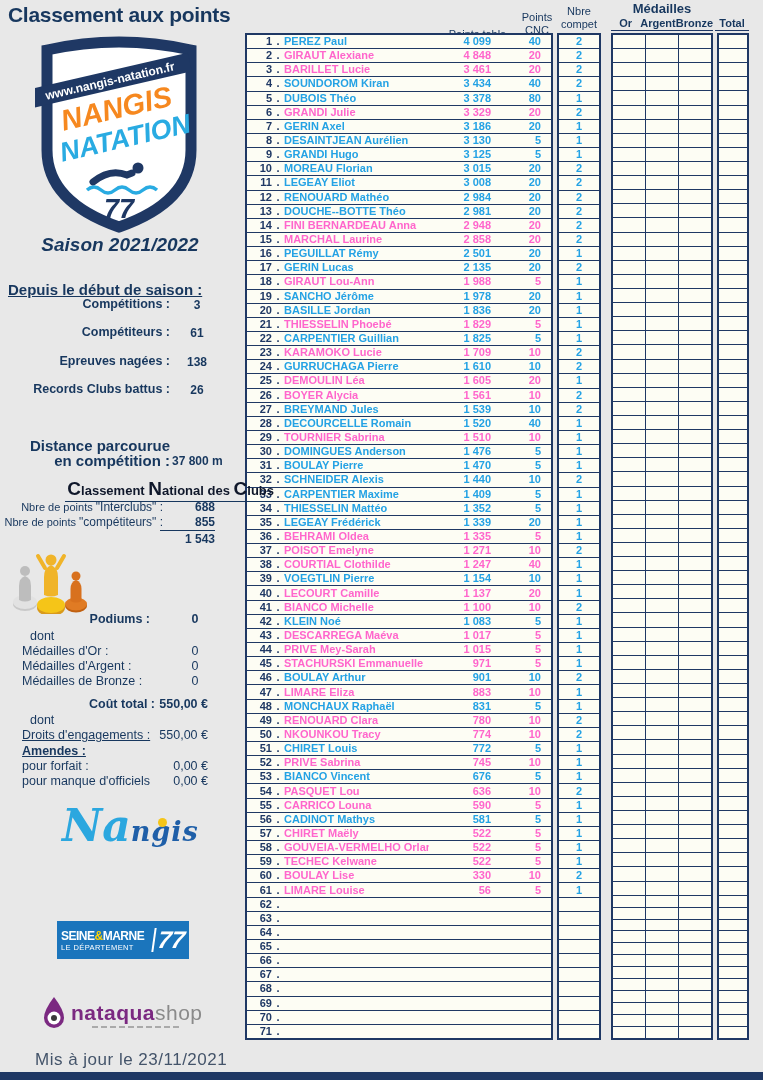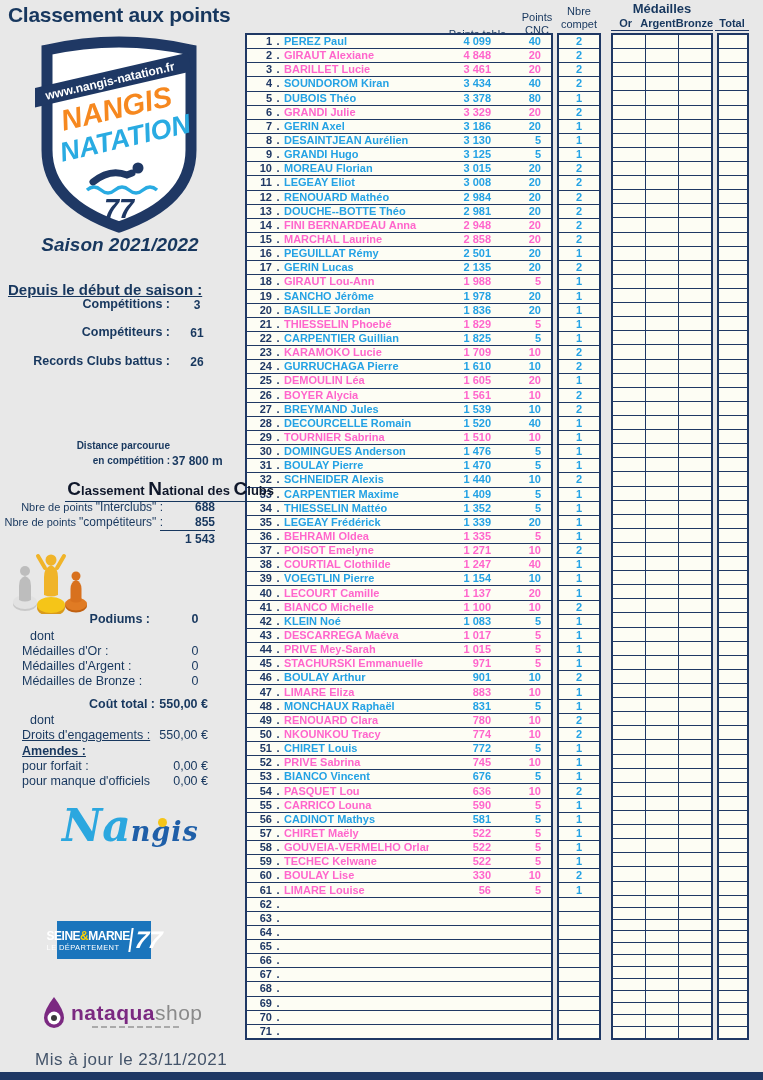--- a/index.html
+++ b/index.html
@@ -41,21 +41,21 @@
   .mgrid .row .mcell:last-child{border-right:none;}
 
   
   #season{left:0;top:234px;width:240px;text-align:center;font-size:19px;font-weight:bold;font-style:italic;color:#17375E;}
   #since-title{left:8px;top:281px;font-size:15px;font-weight:bold;color:#17375E;text-decoration:underline;}
   #stats{left:0;top:297px;width:240px;}
   .stat-row{height:28.4px;position:relative;}
   .stat-label{position:absolute;right:70px;left:0;top:0;text-align:right;font-size:12.5px;font-weight:bold;color:#17375E;}
   .stat-value{position:absolute;left:174px;width:46px;top:1px;text-align:center;font-size:12px;font-weight:bold;color:#17375E;}
   #distance{left:0;top:438px;width:240px;position:absolute;}
-  #distance .lbl{position:absolute;right:70px;left:0;text-align:right;font-size:10px;font-weight:bold;color:#17375E;line-height:15px;}
+  #distance .lbl{position:absolute;right:70px;left:0;text-align:right;font-size:15px;font-weight:bold;color:#17375E;line-height:15px;}
   #distance .val{position:absolute;left:172px;top:16px;width:62px;font-size:12px;font-weight:bold;color:#17375E;}
 
   #cnc-title{left:0;top:478px;width:240px;text-align:right;color:#0f172a;font-weight:bold;font-size:13px;margin-left:36px;}
   #cnc-title .inner{display:inline-block;border-bottom:1.5px solid #17375E;padding:0 2px 1px;}
   #cnc-title .bigc{font-size:19px;}
   .cnc-line{position:absolute;left:0;width:215px;color:#17375E;font-size:11px;}
   .cnc-line .lab{position:absolute;right:52px;left:0;text-align:right;}
   .cnc-line .qt{font-size:12px;}
   .cnc-line .val{position:absolute;right:0;width:50px;text-align:right;font-weight:bold;font-size:12px;}
   #cnc-total{position:absolute;left:160px;top:530px;width:55px;border-top:1.5px solid #17375E;text-align:right;font-weight:bold;font-size:12px;color:#17375E;padding-top:1px;}
@@ -66,21 +66,21 @@
   .rt-val{position:absolute;left:150px;width:58px;text-align:right;}
   .u{text-decoration:underline;}
   .b{font-weight:bold;}
 
   
   #nangis-logo{left:62px;top:800px;width:130px;height:70px;font-family:"DejaVu Serif",serif;font-style:italic;position:absolute;}
   #nangis-logo .na{font-size:44px;color:#2BA7DF;font-weight:bold;}
   #nangis-logo .ngis{font-size:27px;color:#1F5FA8;font-weight:bold;letter-spacing:1px;}
   #nangis-logo .ydot{position:absolute;left:96px;top:18px;width:9px;height:9px;border-radius:50%;background:#F5C518;}
 
-  #dept-logo{left:57px;top:921px;width:94px;height:38px;background:#1B75BC;color:#fff;position:absolute;display:flex;align-items:center;box-sizing:border-box;padding:3px 4px;justify-content:center;}
+  #dept-logo{left:57px;top:921px;width:132px;height:38px;background:#1B75BC;color:#fff;position:absolute;display:flex;align-items:center;box-sizing:border-box;padding:3px 4px;}
   #dept-logo .txt{flex:1;}
   #dept-logo .l1{font-size:12px;font-weight:bold;letter-spacing:-0.5px;white-space:nowrap;}
   #dept-logo .l2{font-size:7.5px;letter-spacing:0.4px;white-space:nowrap;}
   #dept-logo .n77{font-size:24px;font-weight:bold;font-style:italic;line-height:24px;transform:skewX(-8deg);border-left:2px solid #fff;padding-left:3px;}
 
   #shop-logo{left:42px;top:996px;position:absolute;display:flex;align-items:center;}
   #shop-logo .wordmark{font-size:21px;letter-spacing:0.5px;margin-left:5px;}
   #shop-logo .p1{color:#7B2981;font-weight:bold;}
   #shop-logo .p2{color:#8A8A8A;}
   #shop-tagline{left:92px;top:1026px;width:90px;height:2px;background:repeating-linear-gradient(90deg,#AAA 0 6px,transparent 6px 9px);position:absolute;}
@@ -1160,20 +1160,24 @@
 <div class="abs" id="stats">
     <div class="stat-row">
       <div class="stat-label">Compétitions :</div>
       <div class="stat-value">3</div>
     </div>
     <div class="stat-row">
       <div class="stat-label">Compétiteurs :</div>
       <div class="stat-value">61</div>
     </div>
     <div class="stat-row">
+      <div class="stat-label">Epreuves nagées :</div>
+      <div class="stat-value">138</div>
+    </div>
+    <div class="stat-row">
       <div class="stat-label">Records Clubs battus :</div>
       <div class="stat-value">26</div>
     </div>
   </div>
 
 <div id="distance">
   <div class="lbl">
     <div>Distance parcourue</div>
     <div>en compétition :</div>
   </div>

